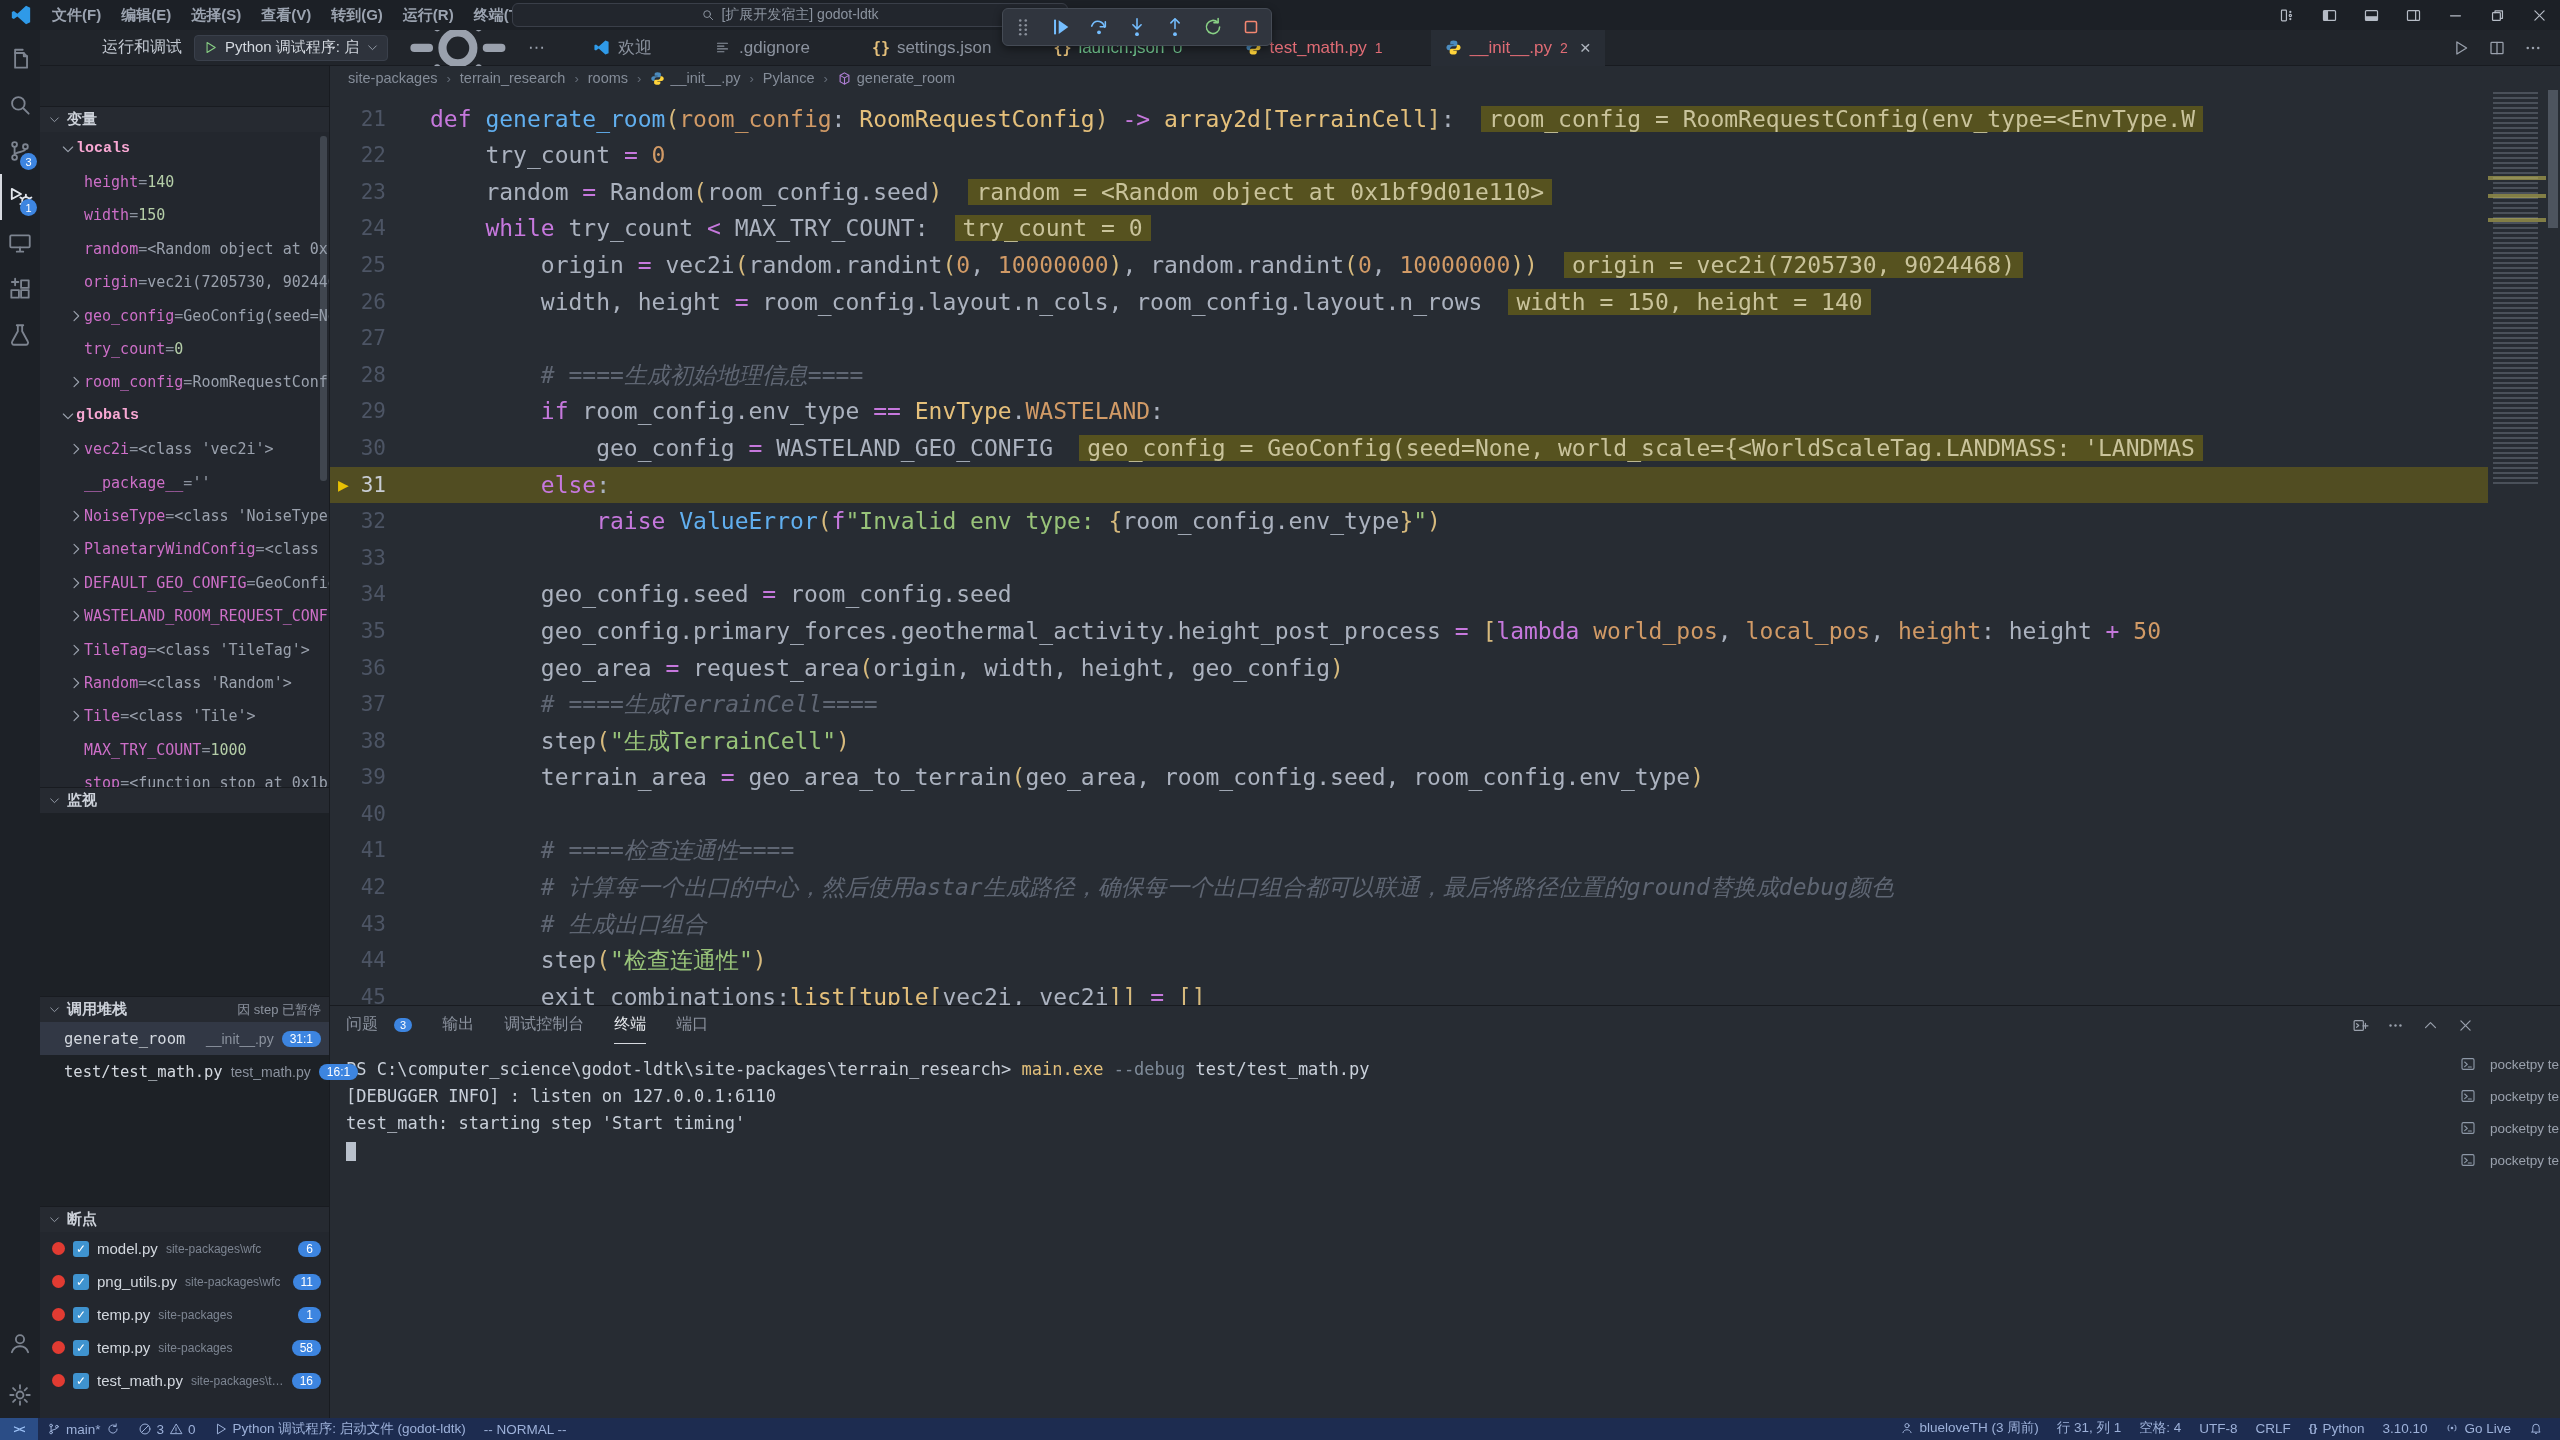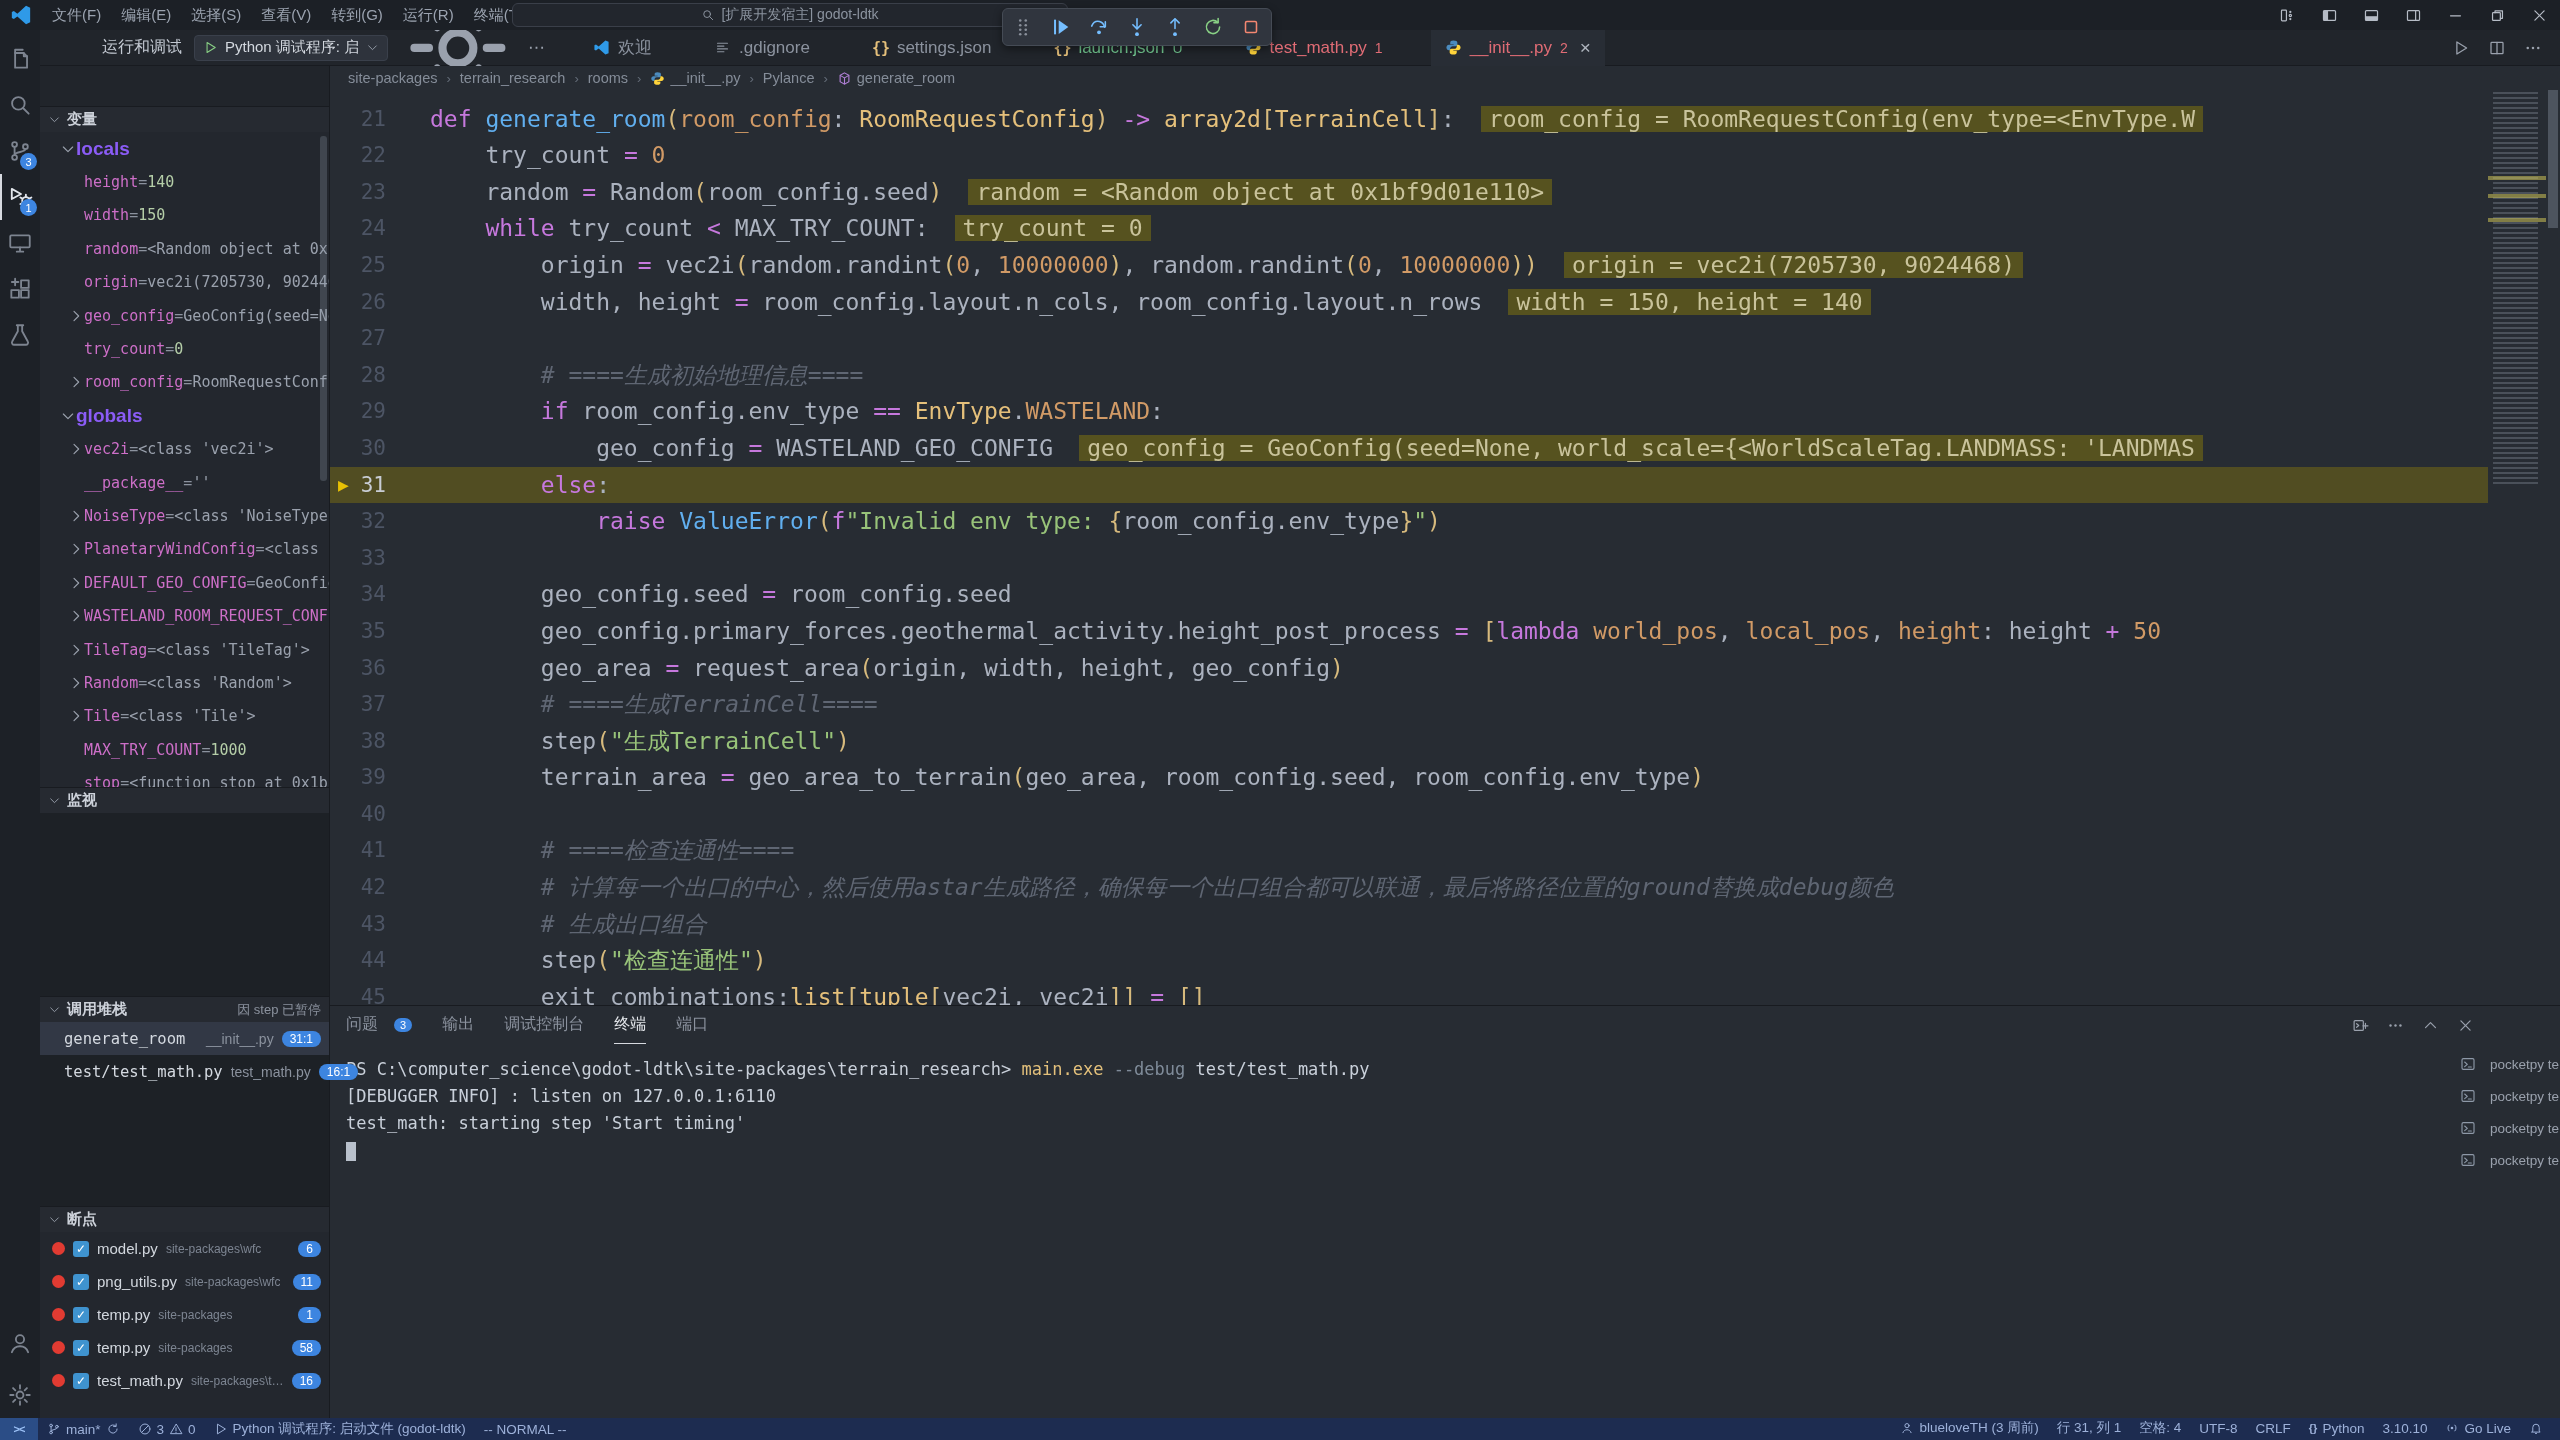--- a/index.html
+++ b/index.html
@@ -4,21 +4,21 @@
 <style>
   * { margin:0; padding:0; box-sizing:border-box; }
   html,body { width:2560px; height:1440px; overflow:hidden; background:#1d2127;
     font-family:"Liberation Sans", sans-serif; -webkit-font-smoothing:antialiased; }
   .window { width:2560px; height:1440px; display:flex; flex-direction:column; position:relative; }
 
   
   .titlebar { height:30px; background:#1c2026; display:flex; align-items:center; flex:none;
     color:#9ba3b0; font-size:15px; position:relative; z-index:5; }
   .vsc-logo { width:22px; height:22px; margin:0 10px 0 10px; flex:none; }
-  .menu-item { padding:0 10px; height:100%; display:flex; align-items:center; cursor:default; }
+  .menu-item { padding:0 10px; height:100%; display:flex; align-items:center; cursor:default;font-weight:bold; }
   .nav-arrows { margin-left:40px; display:flex; gap:22px; font-size:18px; color:#8a919d; }
   .searchbox { position:absolute; left:512px; top:3px; width:556px; height:24px; background:#22262d;
     border:1px solid #3a3f49; border-radius:6px; display:flex; align-items:center; justify-content:center;
     color:#8b939f; font-size:14px; gap:6px; }
   .win-controls { position:absolute; right:0; top:0; height:30px; display:flex; align-items:center; }
   .wc { width:42px; height:30px; display:flex; align-items:center; justify-content:center; color:#b6bcc6; font-size:15px; }
   .wc .it { width:17px; height:17px; }
 
   
   .dbg-toolbar { position:absolute; left:1002px; top:8px; height:38px; background:#30353e;
@@ -65,21 +65,21 @@
     padding:0 8px; gap:6px; color:#cdd2da; font-size:15px; font-weight:bold; flex:none; }
   .sec-header .it { width:13px; height:13px; color:#9aa1ad; }
   .sec-status { margin-left:auto; font-weight:normal; font-size:13px; color:#8b929e; }
   .vars-body { height:655px; overflow:hidden; background:#23272e; position:relative; }
   .watch-body { height:183px; background:#1d2126; }
   .stack-body { height:184px; background:#1d2126; }
   .bp-body { height:186px; background:#23272e; }
   .var-row { height:33.4px; display:flex; align-items:center; font-family:"DejaVu Sans Mono", monospace;
     font-size:15px; white-space:nowrap; overflow:hidden; padding-left:20px; }
   .var-row .chev { width:16px; flex:none; color:#9aa1ad; display:inline-flex; }
-  .var-scope { color:#8b5cf6; font-weight:bold; font-family:Liberation Sans, sans-serif; font-size:19px; }
+  .var-scope { color:#f9a8d4; font-weight:bold; font-family:Liberation Mono, monospace; font-size:15px; }
   .var-ind { padding-left:28px; }
   .vname { color:#cd6fc8; }
   .veq { color:#8b929e; }
   .vnum { color:#b5cea8; }
   .vobj { color:#9aa1ad; }
   .side-scroll { position:absolute; right:2px; top:4px; width:7px; height:345px; background:rgba(140,150,165,.28); border-radius:3px; }
 
   .frame-row { height:33px; display:flex; align-items:center; padding:0 8px 0 24px; gap:8px; font-size:14px; color:#8b929e; }
   .frame-row.selected { background:#323845; }
   .frame-name { font-family:"DejaVu Sans Mono", monospace; font-size:15.5px; color:#d4d9e0; }

